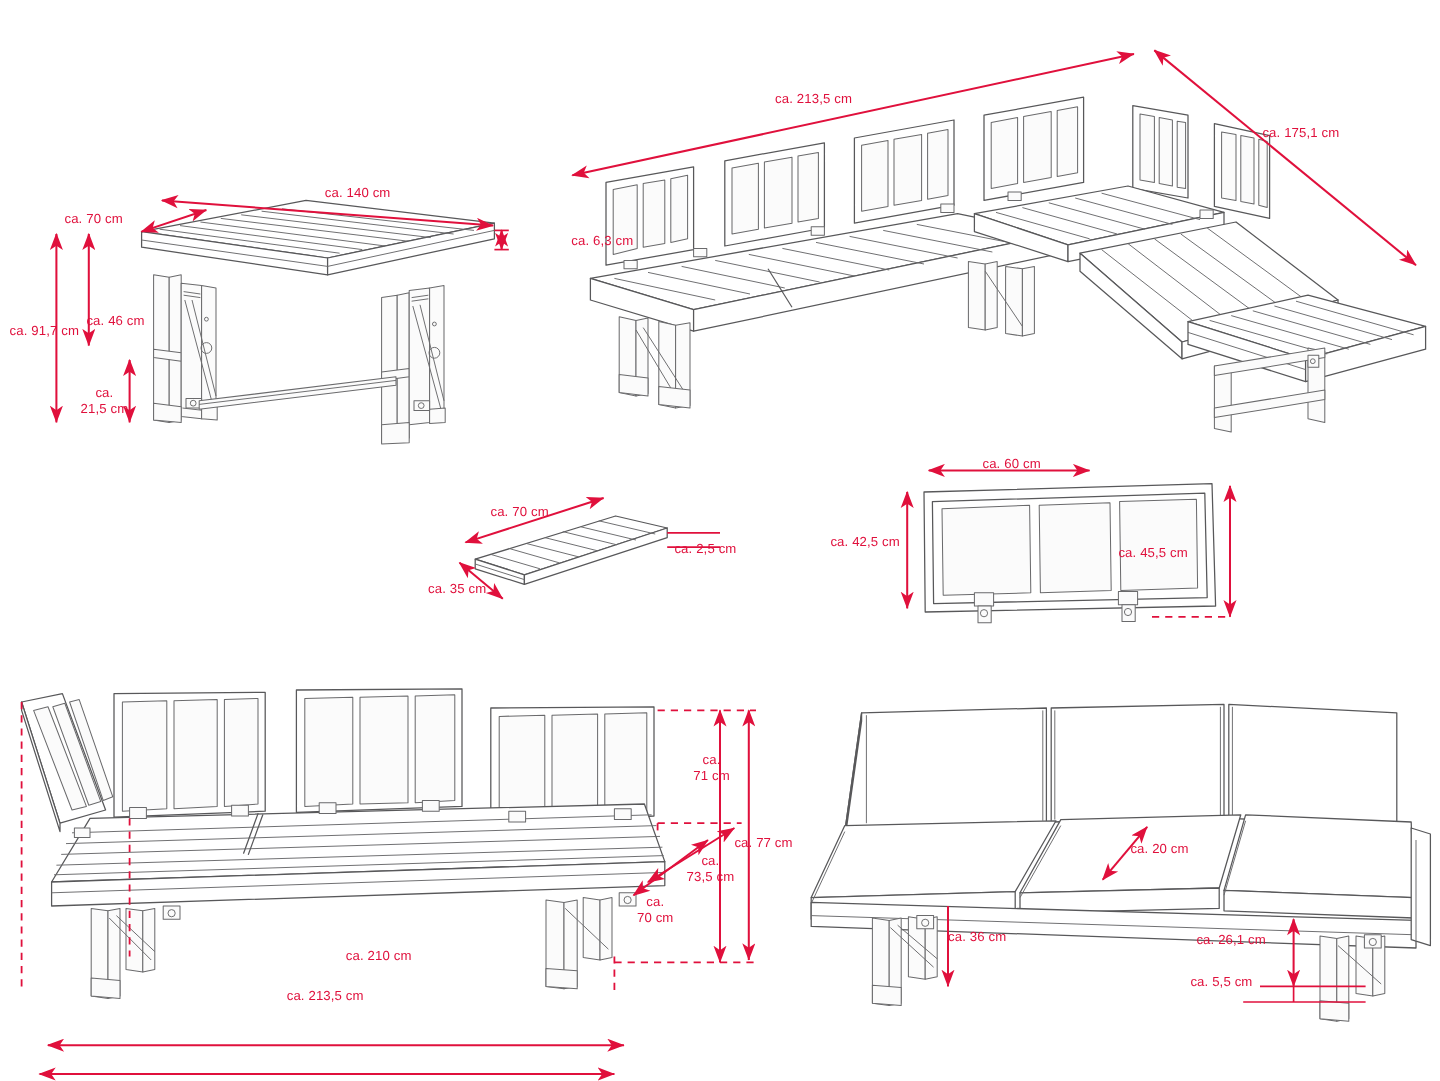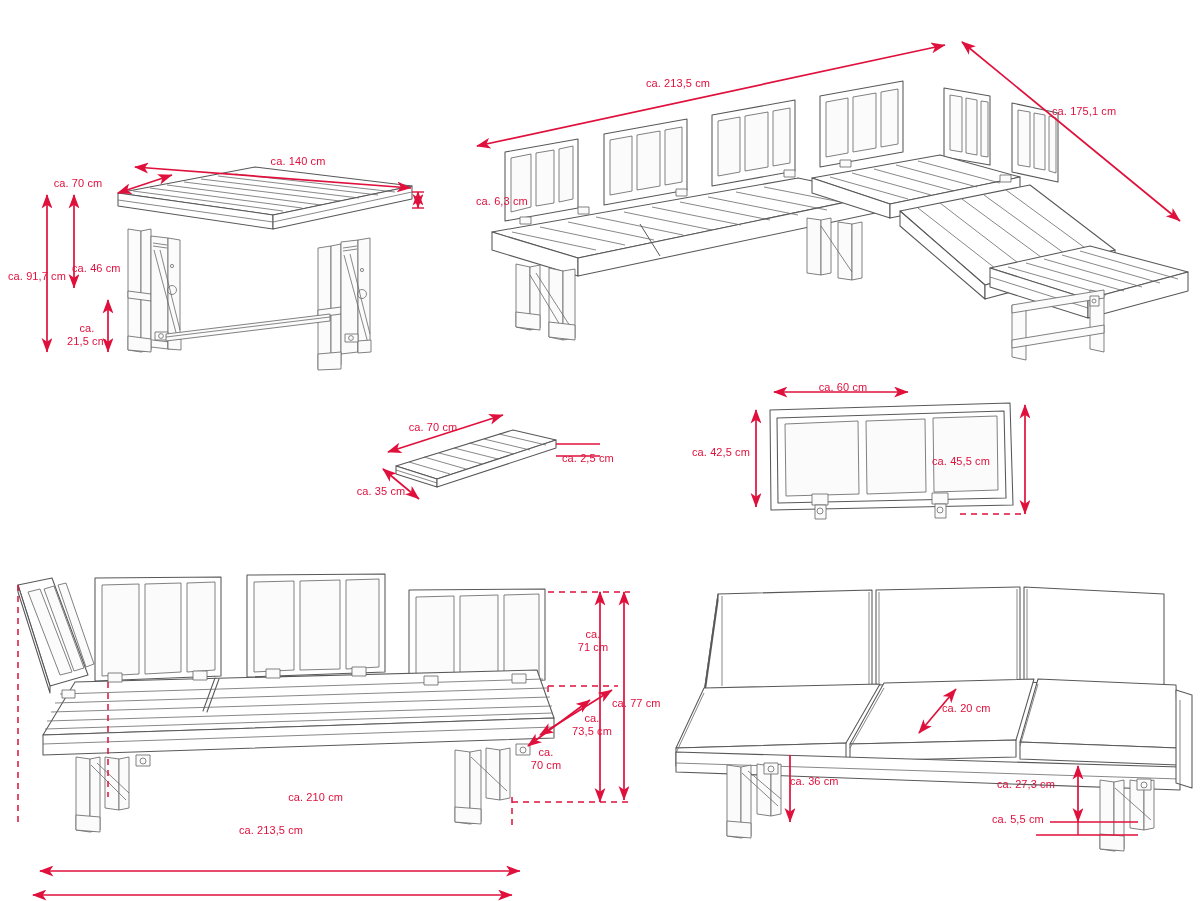--- a/index.html
+++ b/index.html
@@ -466,16 +466,16 @@
 <div class="dimlabel ctr" style="left:565px;top:628px;width:56px;">ca.
 71 cm</div>
 <div class="dimlabel" style="left:612px;top:697px;">ca. 77 cm</div>
 <div class="dimlabel ctr" style="left:561px;top:712px;width:62px;">ca.
 73,5 cm</div>
 <div class="dimlabel ctr" style="left:520px;top:746px;width:52px;">ca.
 70 cm</div>
 
 <div class="dimlabel" style="left:942px;top:702px;">ca. 20 cm</div>
 <div class="dimlabel" style="left:790px;top:775px;">ca. 36 cm</div>
-<div class="dimlabel" style="left:997px;top:778px;">ca. 27,3 cm</div>
+<div class="dimlabel" style="left:997px;top:778px;">ca. 26,1 cm</div>
 <div class="dimlabel" style="left:992px;top:813px;">ca. 5,5 cm</div>
 
 </div>
 
 </body></html>

